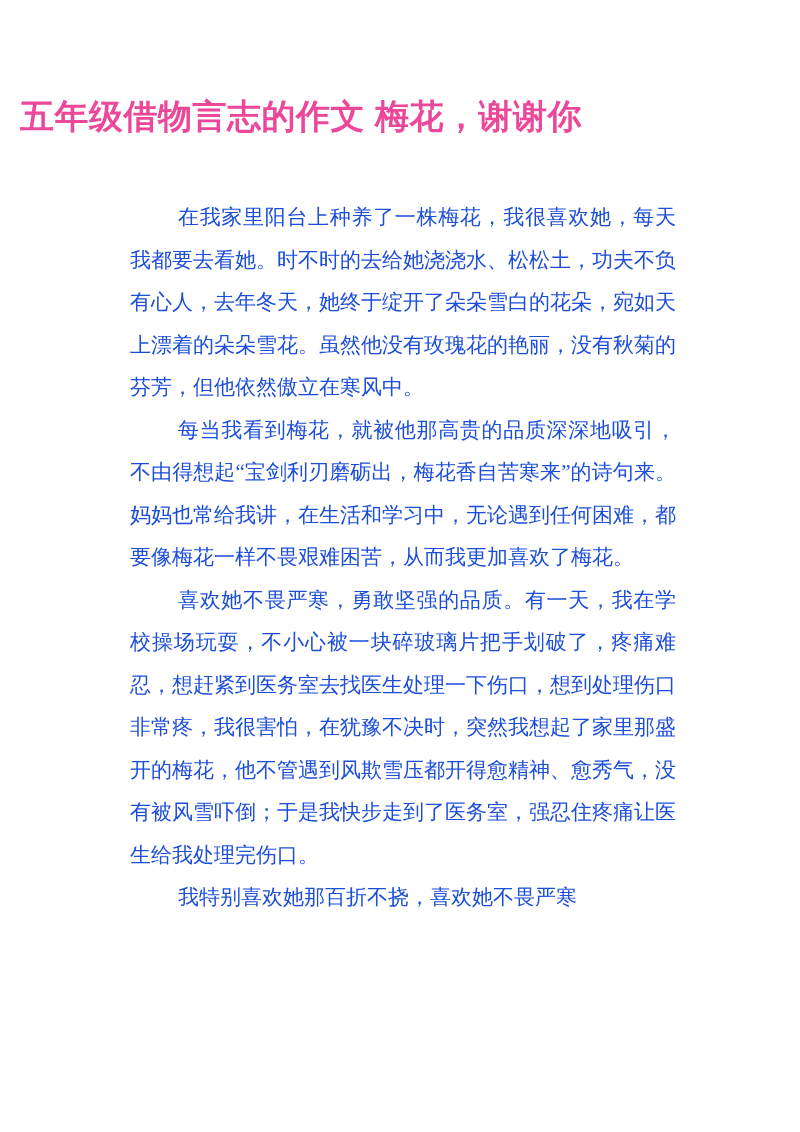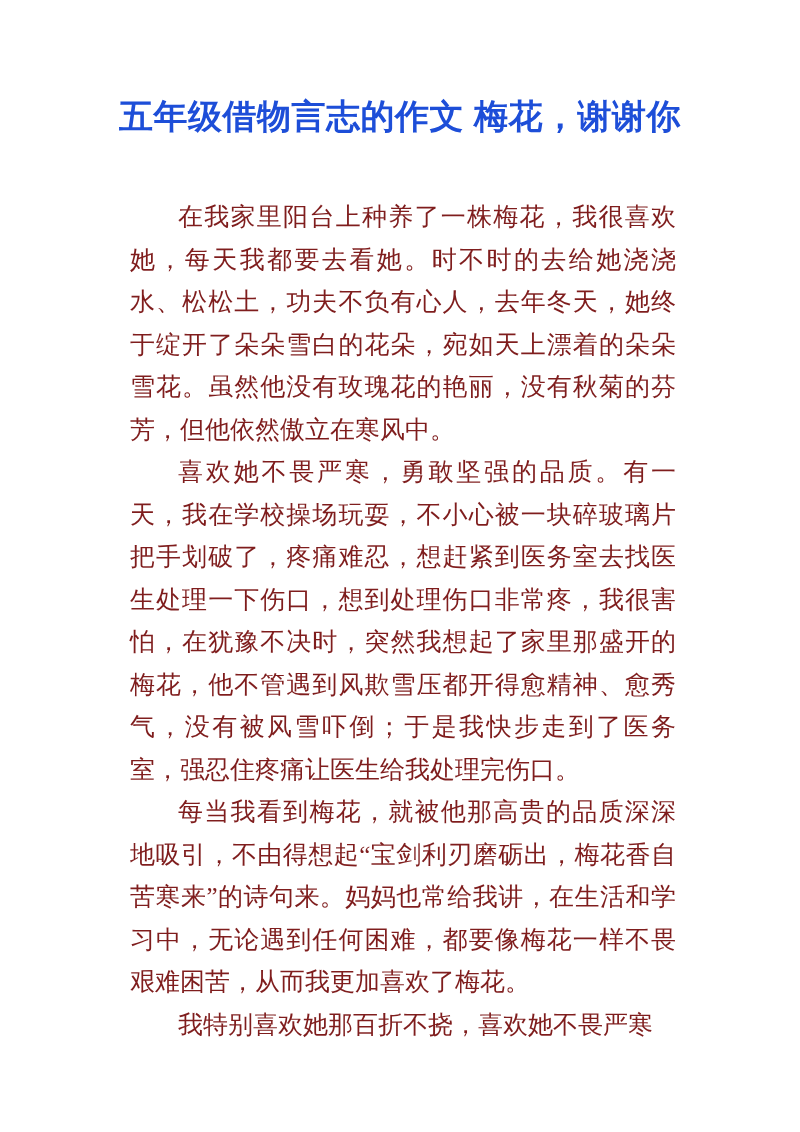--- a/index.html
+++ b/index.html
@@ -11,49 +11,48 @@
     position: relative;
     width: 800px;
     height: 1132px;
     background: #ffffff;
     color: #161616;
     overflow: hidden;
   }
   .title {
     margin: 0;
     padding: 92px 20px 0 20px;
-    text-align: center;
     font-family: "Liberation Sans", "DejaVu Sans", sans-serif;
     font-weight: 700;
     font-size: 34px;
     line-height: 48px;
     letter-spacing: 0.5px;
-    color: #1d4ed8;
+    color: #ec4899;
     white-space: nowrap;
   }
   .content {
     margin-top: 56px;
     margin-left: 130px;
     width: 546px;
     font-family: "Liberation Serif", "DejaVu Serif", serif;
-    font-size: 25px;
+    font-size: 21px;
     line-height: 42.5px;
     text-align: justify;
-    color: #7f1d1d;
+    color: #1d4ed8;
   }
   .content p {
     margin: 0;
     padding: 0;
     text-indent: 48px;
   }
 </style>
 </head>
 <body>
 
 <div class="page">
   <h1 class="title">五年级借物言志的作文 梅花，谢谢你</h1>
   <div class="content">
     <p>在我家里阳台上种养了一株梅花，我很喜欢她，每天我都要去看她。时不时的去给她浇浇水、松松土，功夫不负有心人，去年冬天，她终于绽开了朵朵雪白的花朵，宛如天上漂着的朵朵雪花。虽然他没有玫瑰花的艳丽，没有秋菊的芬芳，但他依然傲立在寒风中。</p>
+    <p>每当我看到梅花，就被他那高贵的品质深深地吸引，不由得想起“宝剑利刃磨砺出，梅花香自苦寒来”的诗句来。妈妈也常给我讲，在生活和学习中，无论遇到任何困难，都要像梅花一样不畏艰难困苦，从而我更加喜欢了梅花。</p>
     <p>喜欢她不畏严寒，勇敢坚强的品质。有一天，我在学校操场玩耍，不小心被一块碎玻璃片把手划破了，疼痛难忍，想赶紧到医务室去找医生处理一下伤口，想到处理伤口非常疼，我很害怕，在犹豫不决时，突然我想起了家里那盛开的梅花，他不管遇到风欺雪压都开得愈精神、愈秀气，没有被风雪吓倒；于是我快步走到了医务室，强忍住疼痛让医生给我处理完伤口。</p>
-    <p>每当我看到梅花，就被他那高贵的品质深深地吸引，不由得想起“宝剑利刃磨砺出，梅花香自苦寒来”的诗句来。妈妈也常给我讲，在生活和学习中，无论遇到任何困难，都要像梅花一样不畏艰难困苦，从而我更加喜欢了梅花。</p>
     <p>我特别喜欢她那百折不挠，喜欢她不畏严寒</p>
   </div>
 </div>
 
 </body></html>

